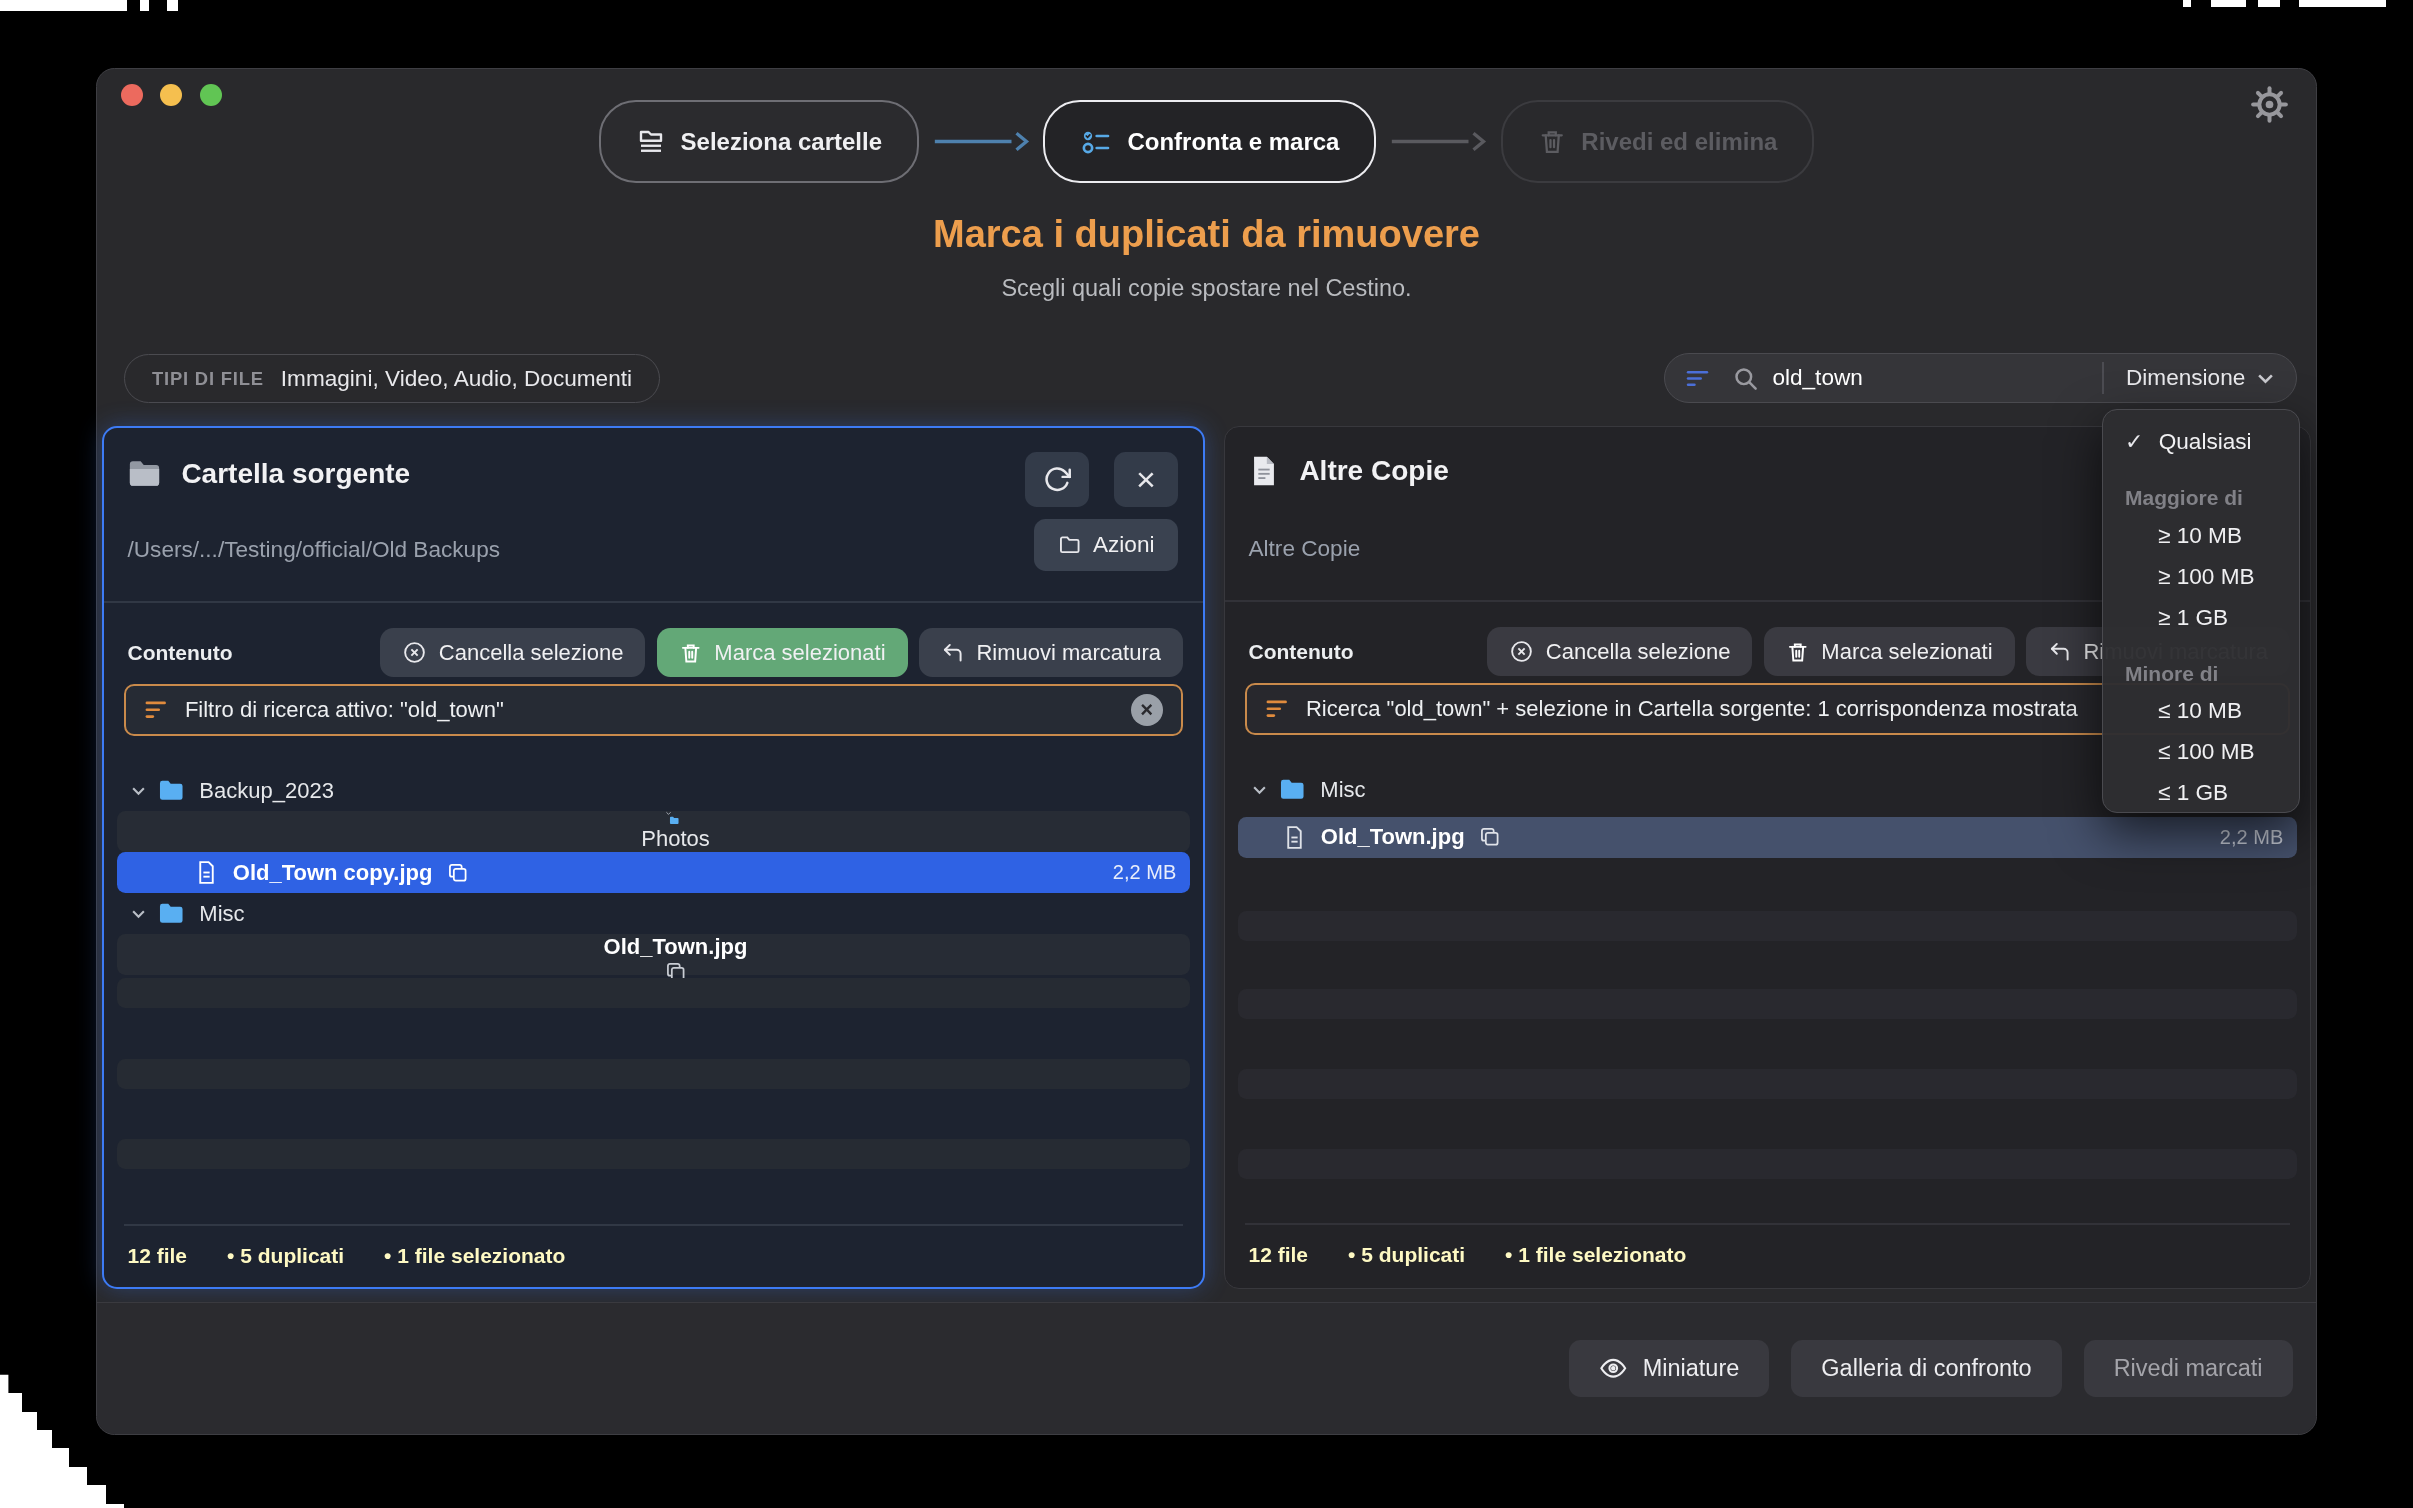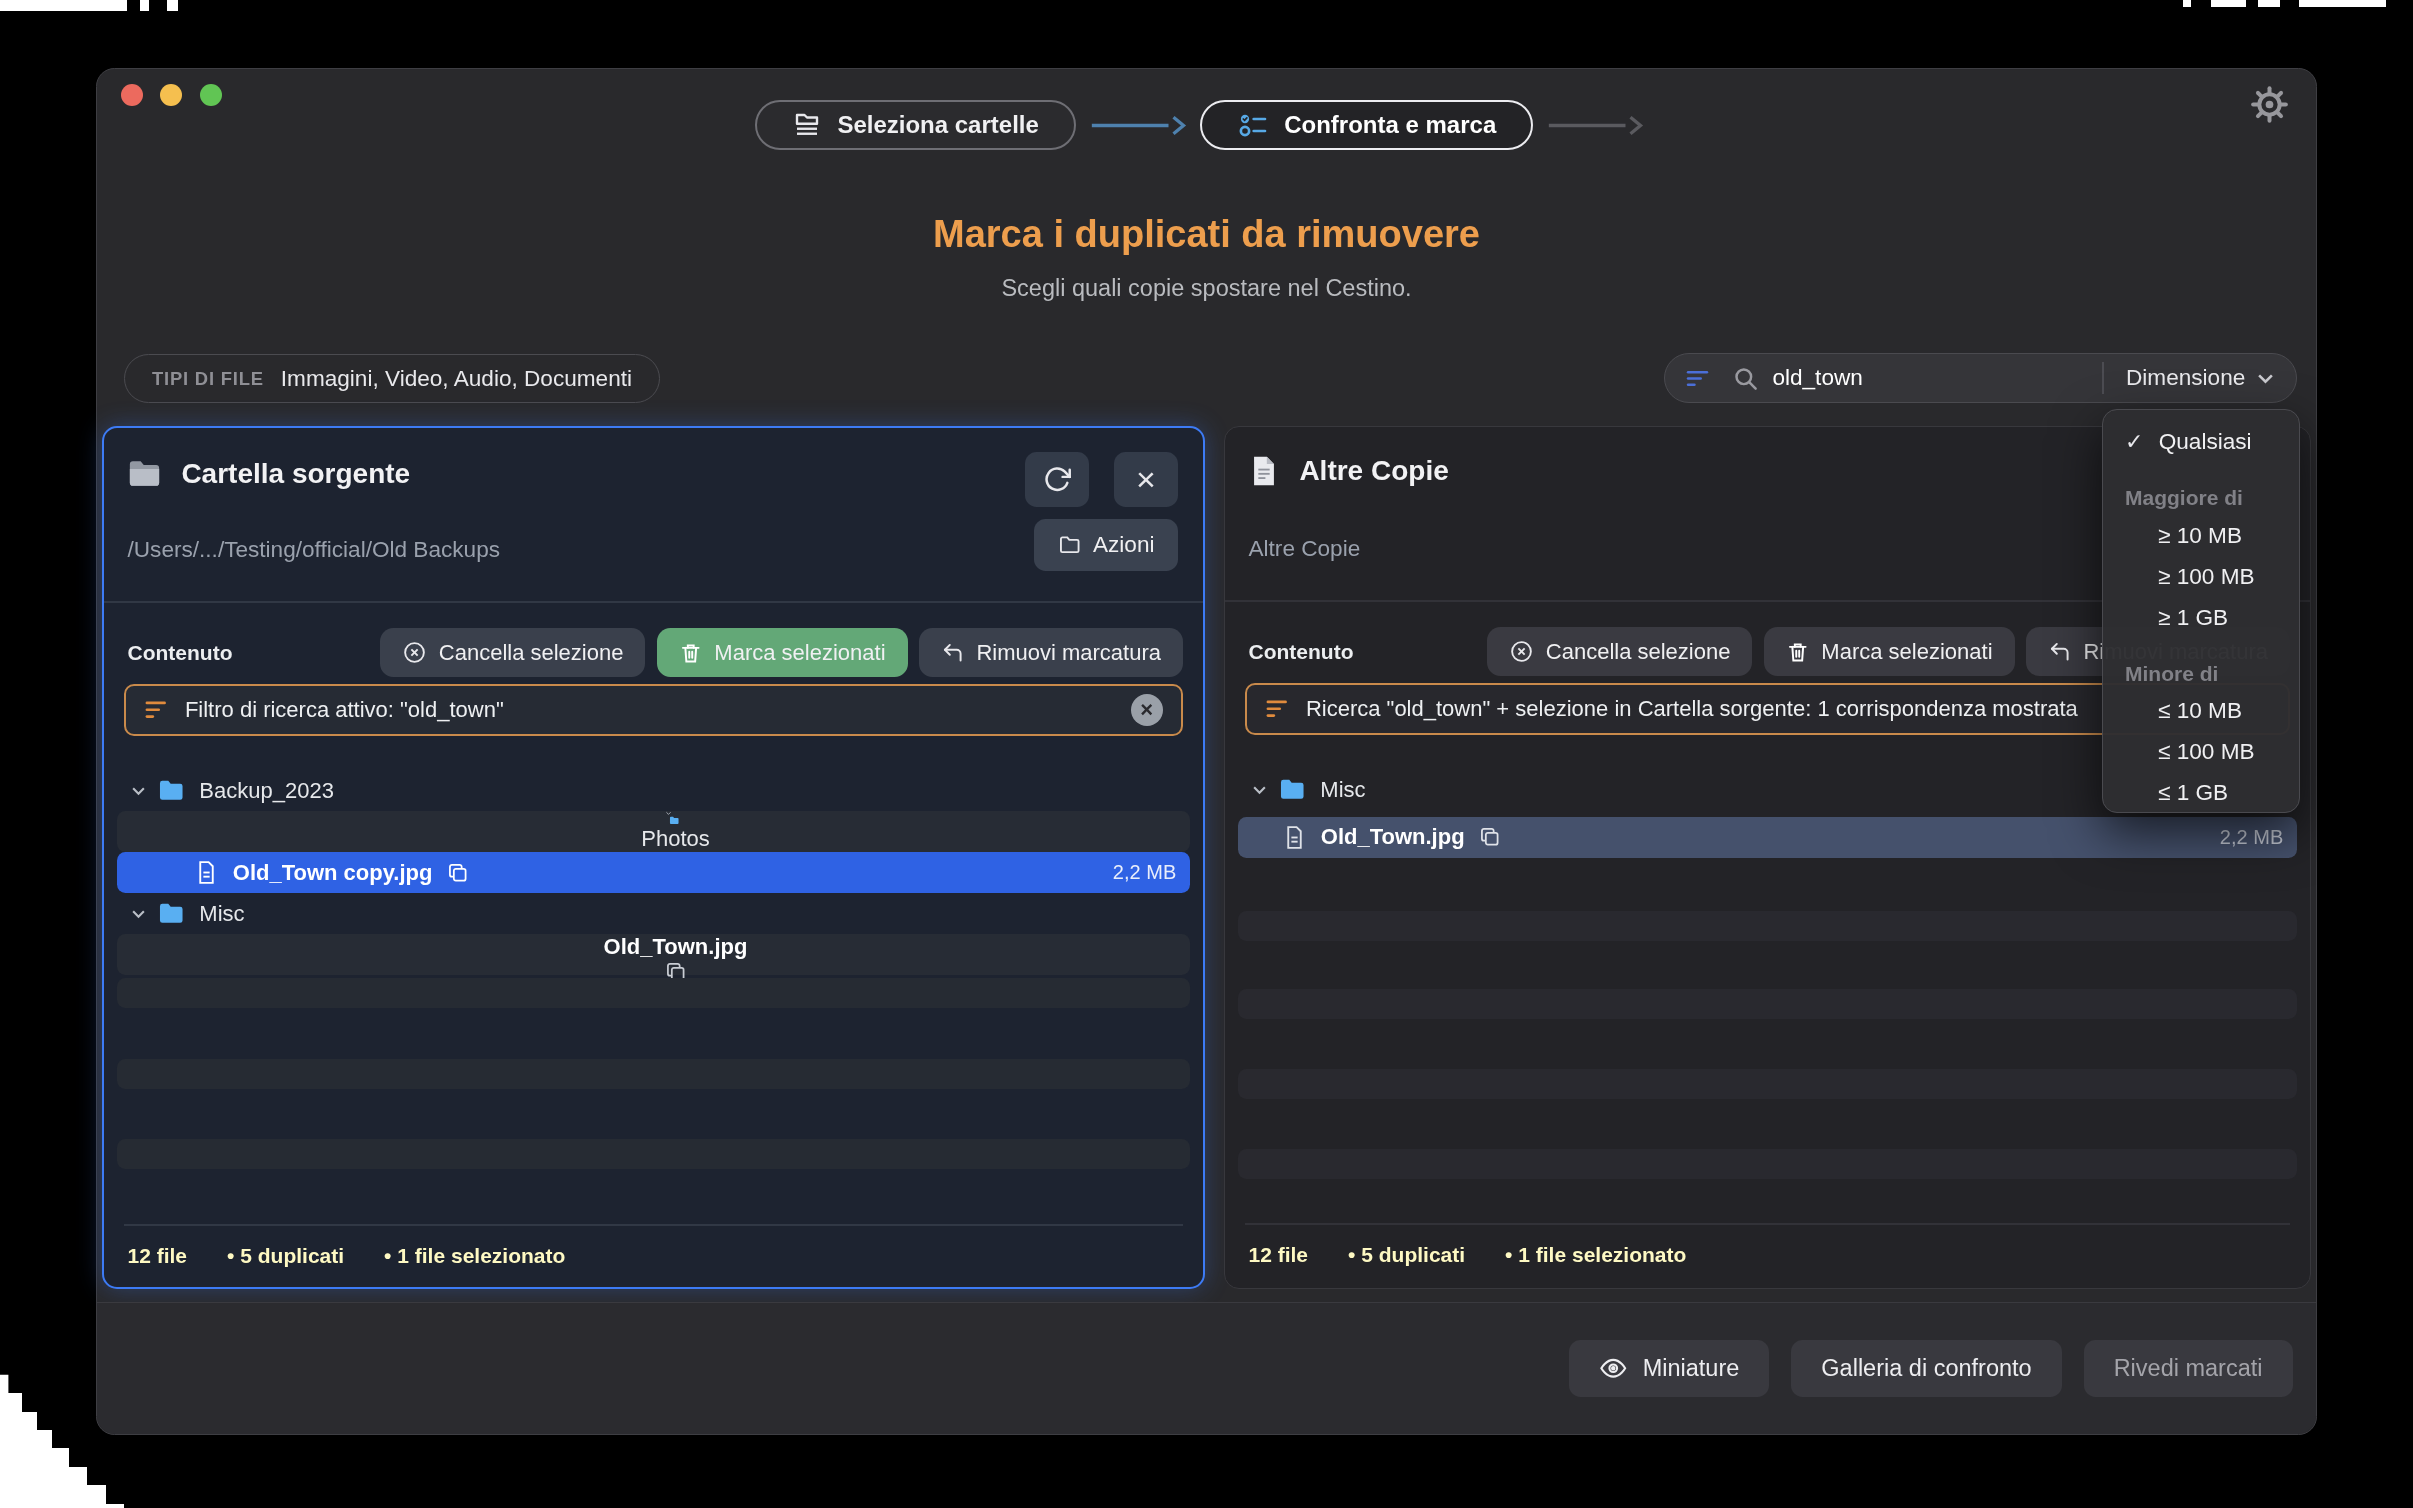--- a/index.html
+++ b/index.html
@@ -26,21 +26,21 @@
 
   .traffic { position:absolute; left:23.5px; top:15px; display:flex; gap:17.6px; }
   .dot { width:22px; height:22px; border-radius:50%; }
   .dot.r{background:#ec6a5e}.dot.y{background:#f5bf4f}.dot.g{background:#61c554}
 
   .gear { position:absolute; right:28.5px; top:17px; width:37px; height:37px; }
 
   
   .stepper { position:absolute; top:31px; left:0; width:100%; display:flex;
     justify-content:center; align-items:center; }
-  .step { display:flex; align-items:center; gap:15px; height:50px; padding:0 35px;
+  .step { display:flex; align-items:center; gap:15px; height:83px; padding:0 35px;
     border-radius:37px; font-size:24px; font-weight:bold; white-space:nowrap; }
   .step.done   { border:2.5px solid #6e6e74; color:#f0f0f2; background:#2b2b2e; }
   .step.active { border:2.5px solid #ececf0; color:#ffffff; background:#232326; }
   .step.disabled{ border:2.5px solid #3b3b3f; color:#5c5c61; background:transparent; }
   .conn { margin:0 11.7px; }
 
   .title { position:absolute; top:144px; width:100%; text-align:center;
     font-size:38px; font-weight:bold; color:#ed9e4d; }
   .subtitle { position:absolute; top:206px; width:100%; text-align:center;
     font-size:23.5px; color:#b9bbbf; }
@@ -201,20 +201,32 @@
           <circle cx="6" cy="16.5" r="3.1"></circle>
           <line x1="12.5" y1="16.5" x2="21" y2="16.5"></line>
         </svg>
       </span>
       <span>Confronta e marca</span>
     </div>
     <svg class="conn" width="101" height="25" viewBox="0 0 120 30">
       <line x1="4" y1="15" x2="96" y2="15" stroke="#5a5a5f" stroke-width="4"></line>
       <polyline points="102,5 114,15 102,25" stroke="#5a5a5f" stroke-width="4" fill="none"></polyline>
     </svg>
+    <div class="step disabled">
+      <span>
+        <svg viewBox="0 0 24 24" width="28.5" height="28.5" fill="none" stroke="#5c5c61" stroke-width="1.9" stroke-linecap="round">
+          <path d="M4 7h16"></path>
+            <path d="M9 7V4.5h6V7"></path>
+            <path d="M6.5 7l1 14h9l1-14"></path>
+          <line x1="10.5" y1="11" x2="10.5" y2="17"></line>
+            <line x1="13.5" y1="11" x2="13.5" y2="17"></line>
+        </svg>
+      </span>
+      <span>Rivedi ed elimina</span>
+    </div>
   </div>
 
   <div class="title">Marca i duplicati da rimuovere</div>
   <div class="subtitle">Scegli quali copie spostare nel Cestino.</div>
 
   <div class="chip">
     <span class="chip-label">TIPI DI FILE</span>
     <span class="chip-value">Immagini, Video, Audio, Documenti</span>
   </div>
 

